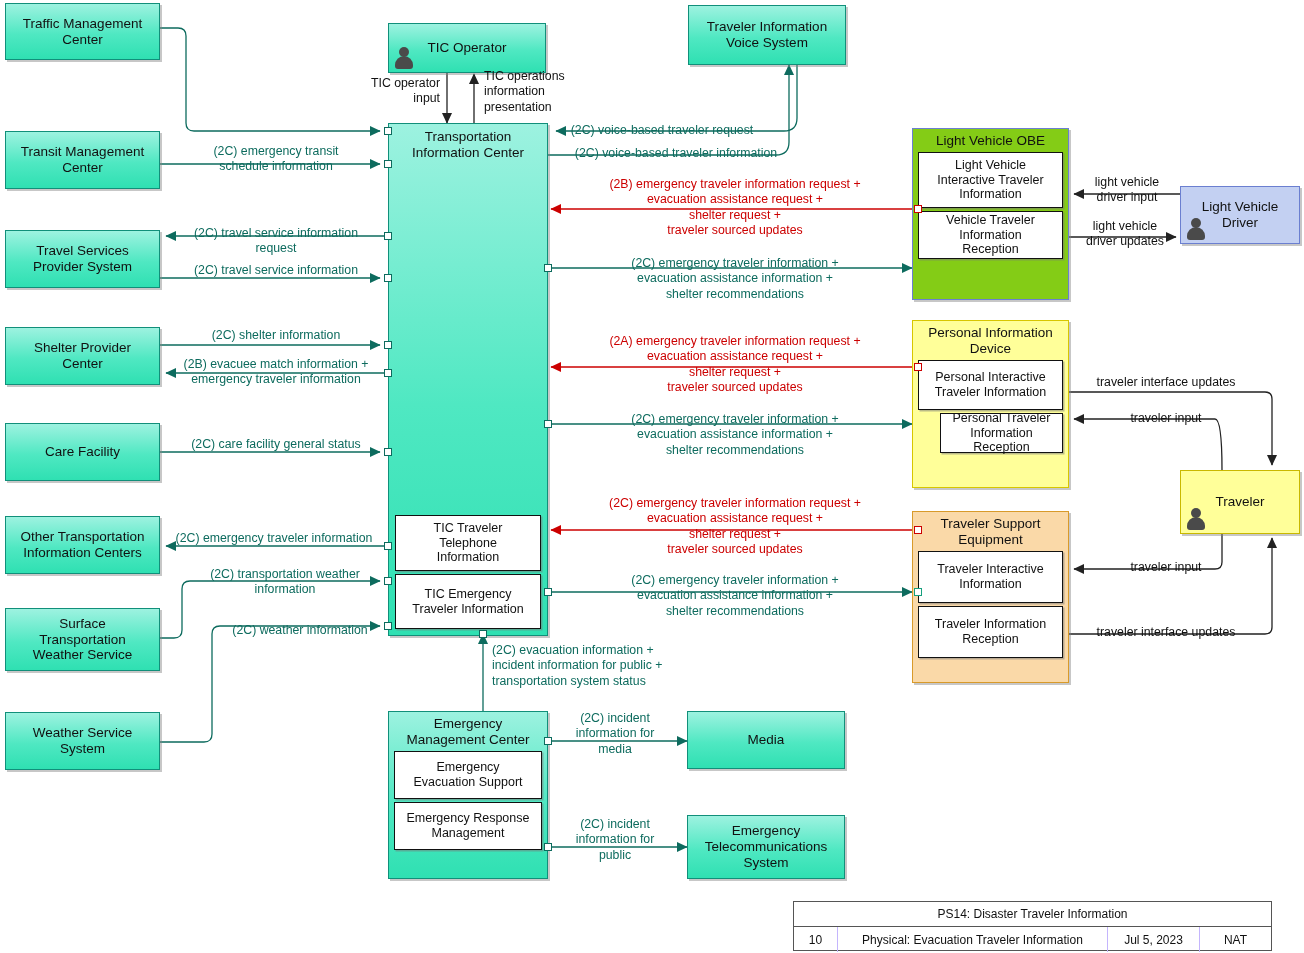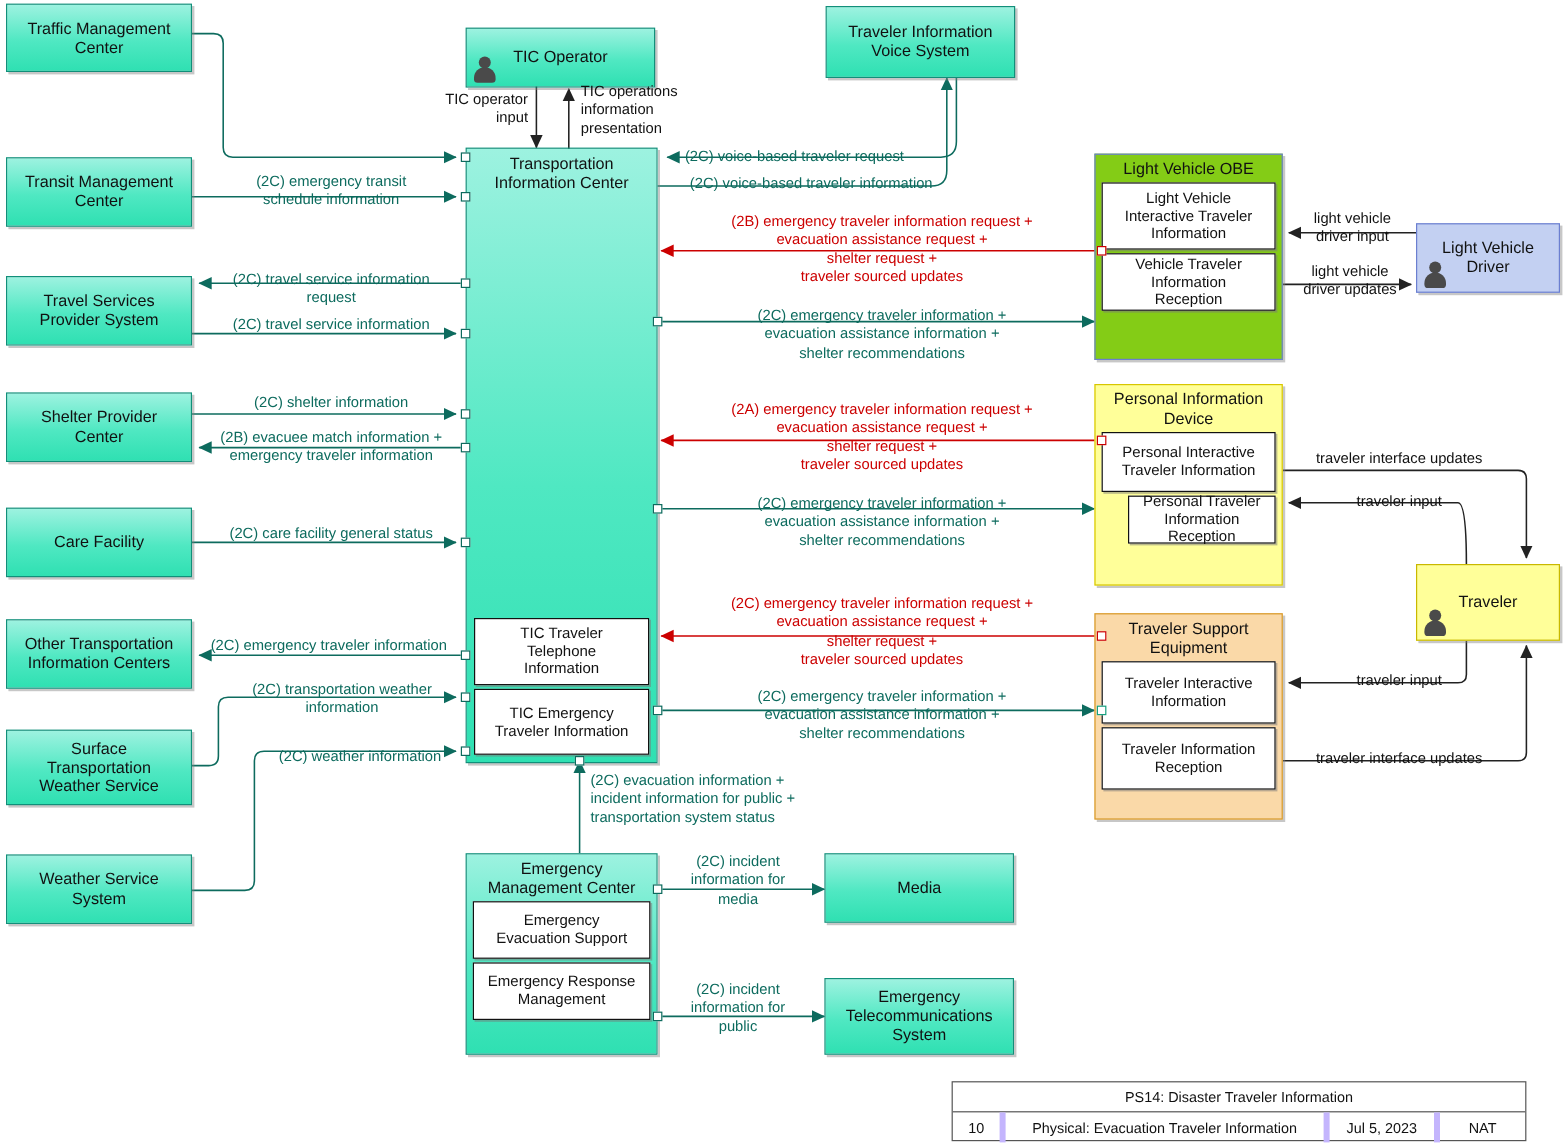--- a/index.html
+++ b/index.html
@@ -52,21 +52,21 @@
   .port.greenp{border-color:#17a07e;}
 
   svg.wires{position:absolute;left:0;top:0;width:1304px;height:953px;pointer-events:none;}
 
   
   .legend{position:absolute;border:1px solid #555;background:#fff;box-sizing:border-box;
           font-size:12px;color:#111;}
   .legend .row1{height:24px;display:flex;align-items:center;justify-content:center;
                 border-bottom:1px solid #555;}
   .legend .row2{height:25px;display:flex;}
-  .legend .c{display:flex;align-items:center;justify-content:center;border-right:5px solid #c4b5fd;
+  .legend .c{display:flex;align-items:center;justify-content:center;border-right:1px solid #c4b5fd;
              box-sizing:border-box;}
   .legend .c:last-child{border-right:none;}
 </style>
 </head>
 <body>
 
 <div id="canvas">
 
   <svg class="wires" viewBox="0 0 1304 953">
     <defs>

